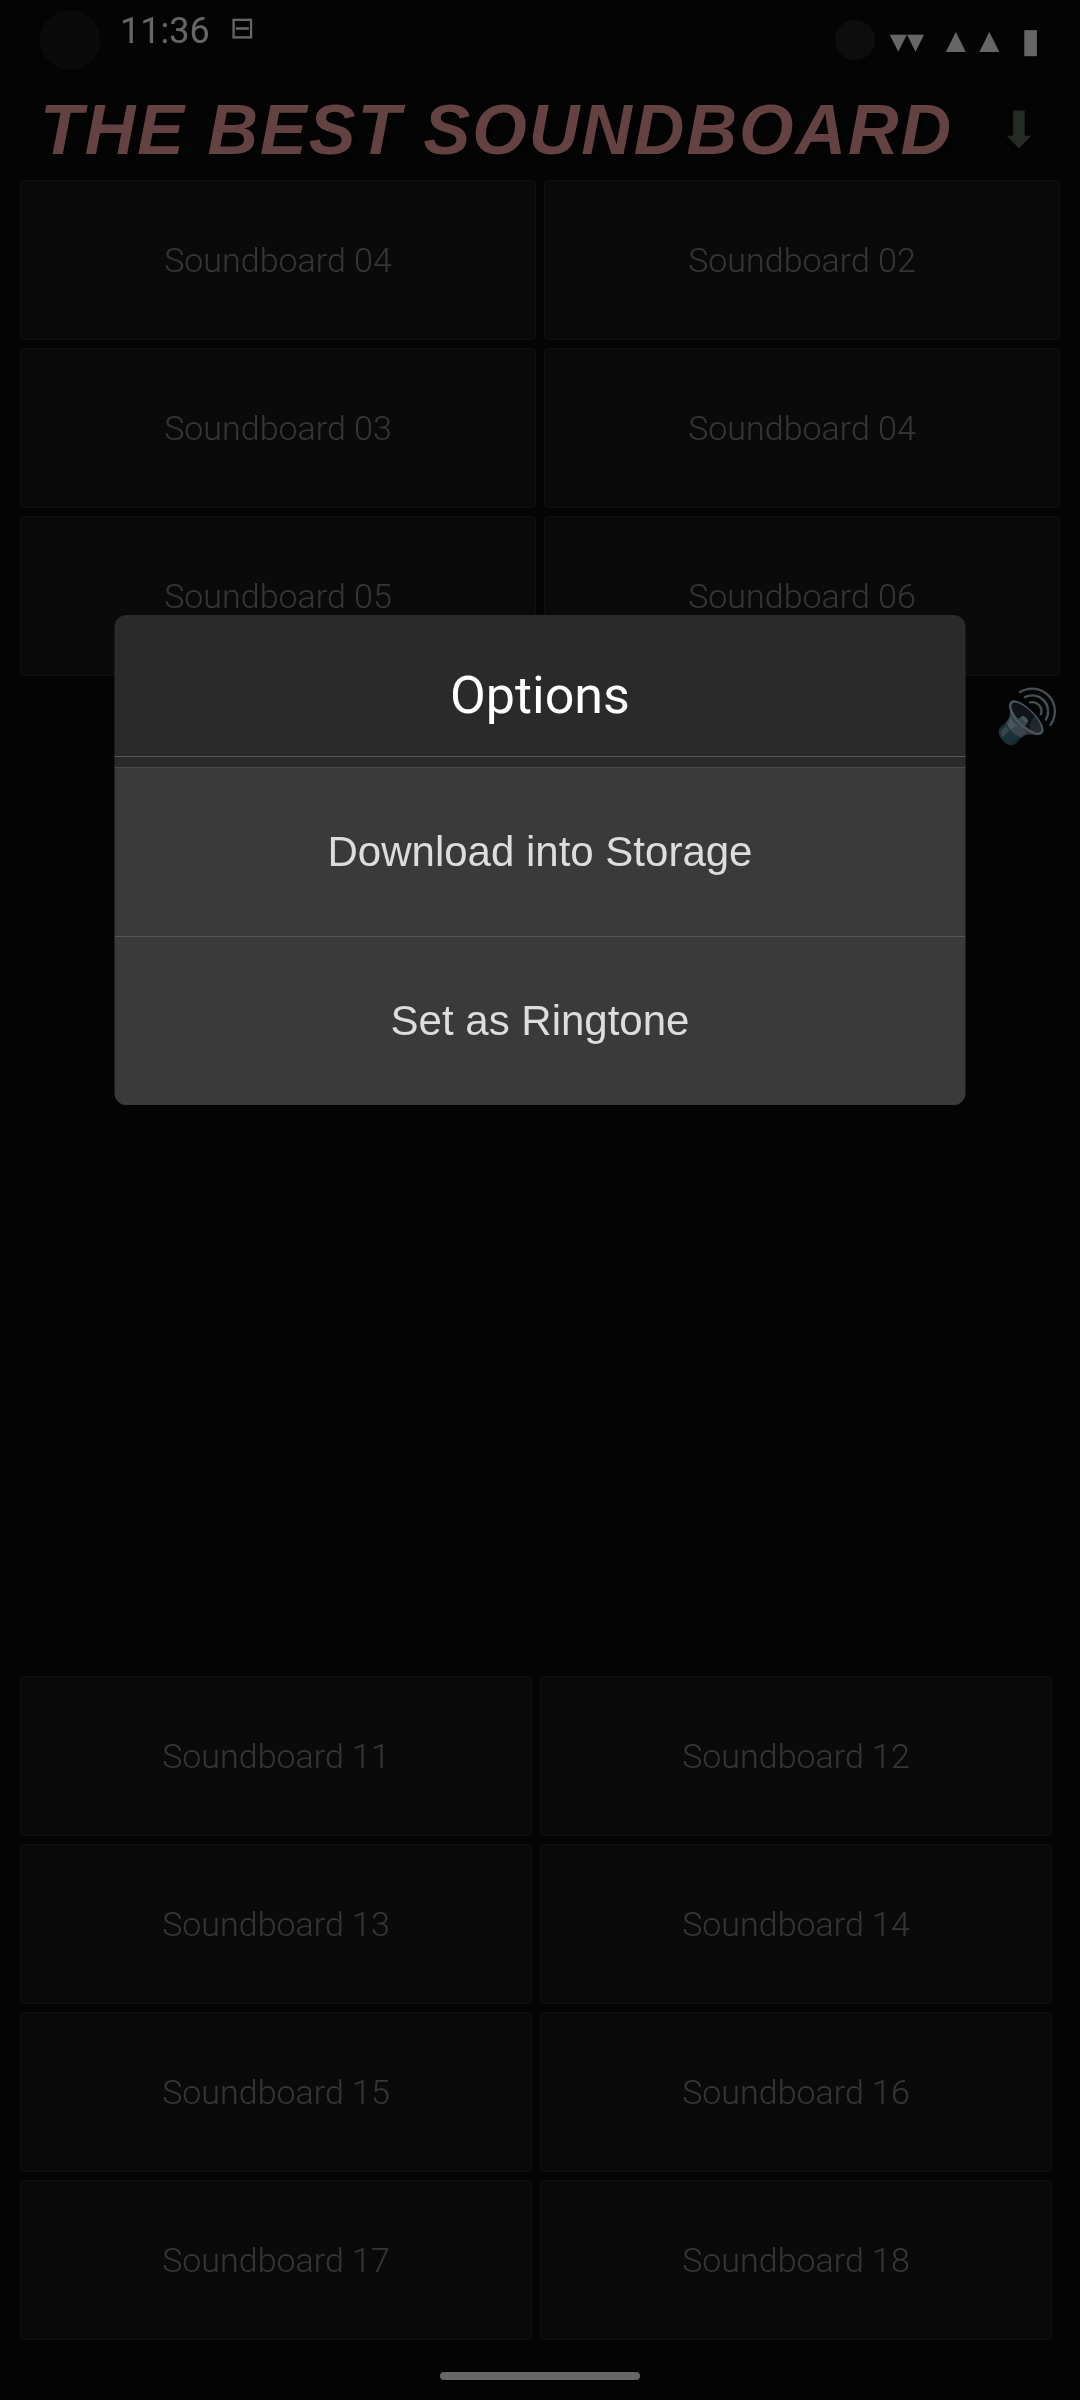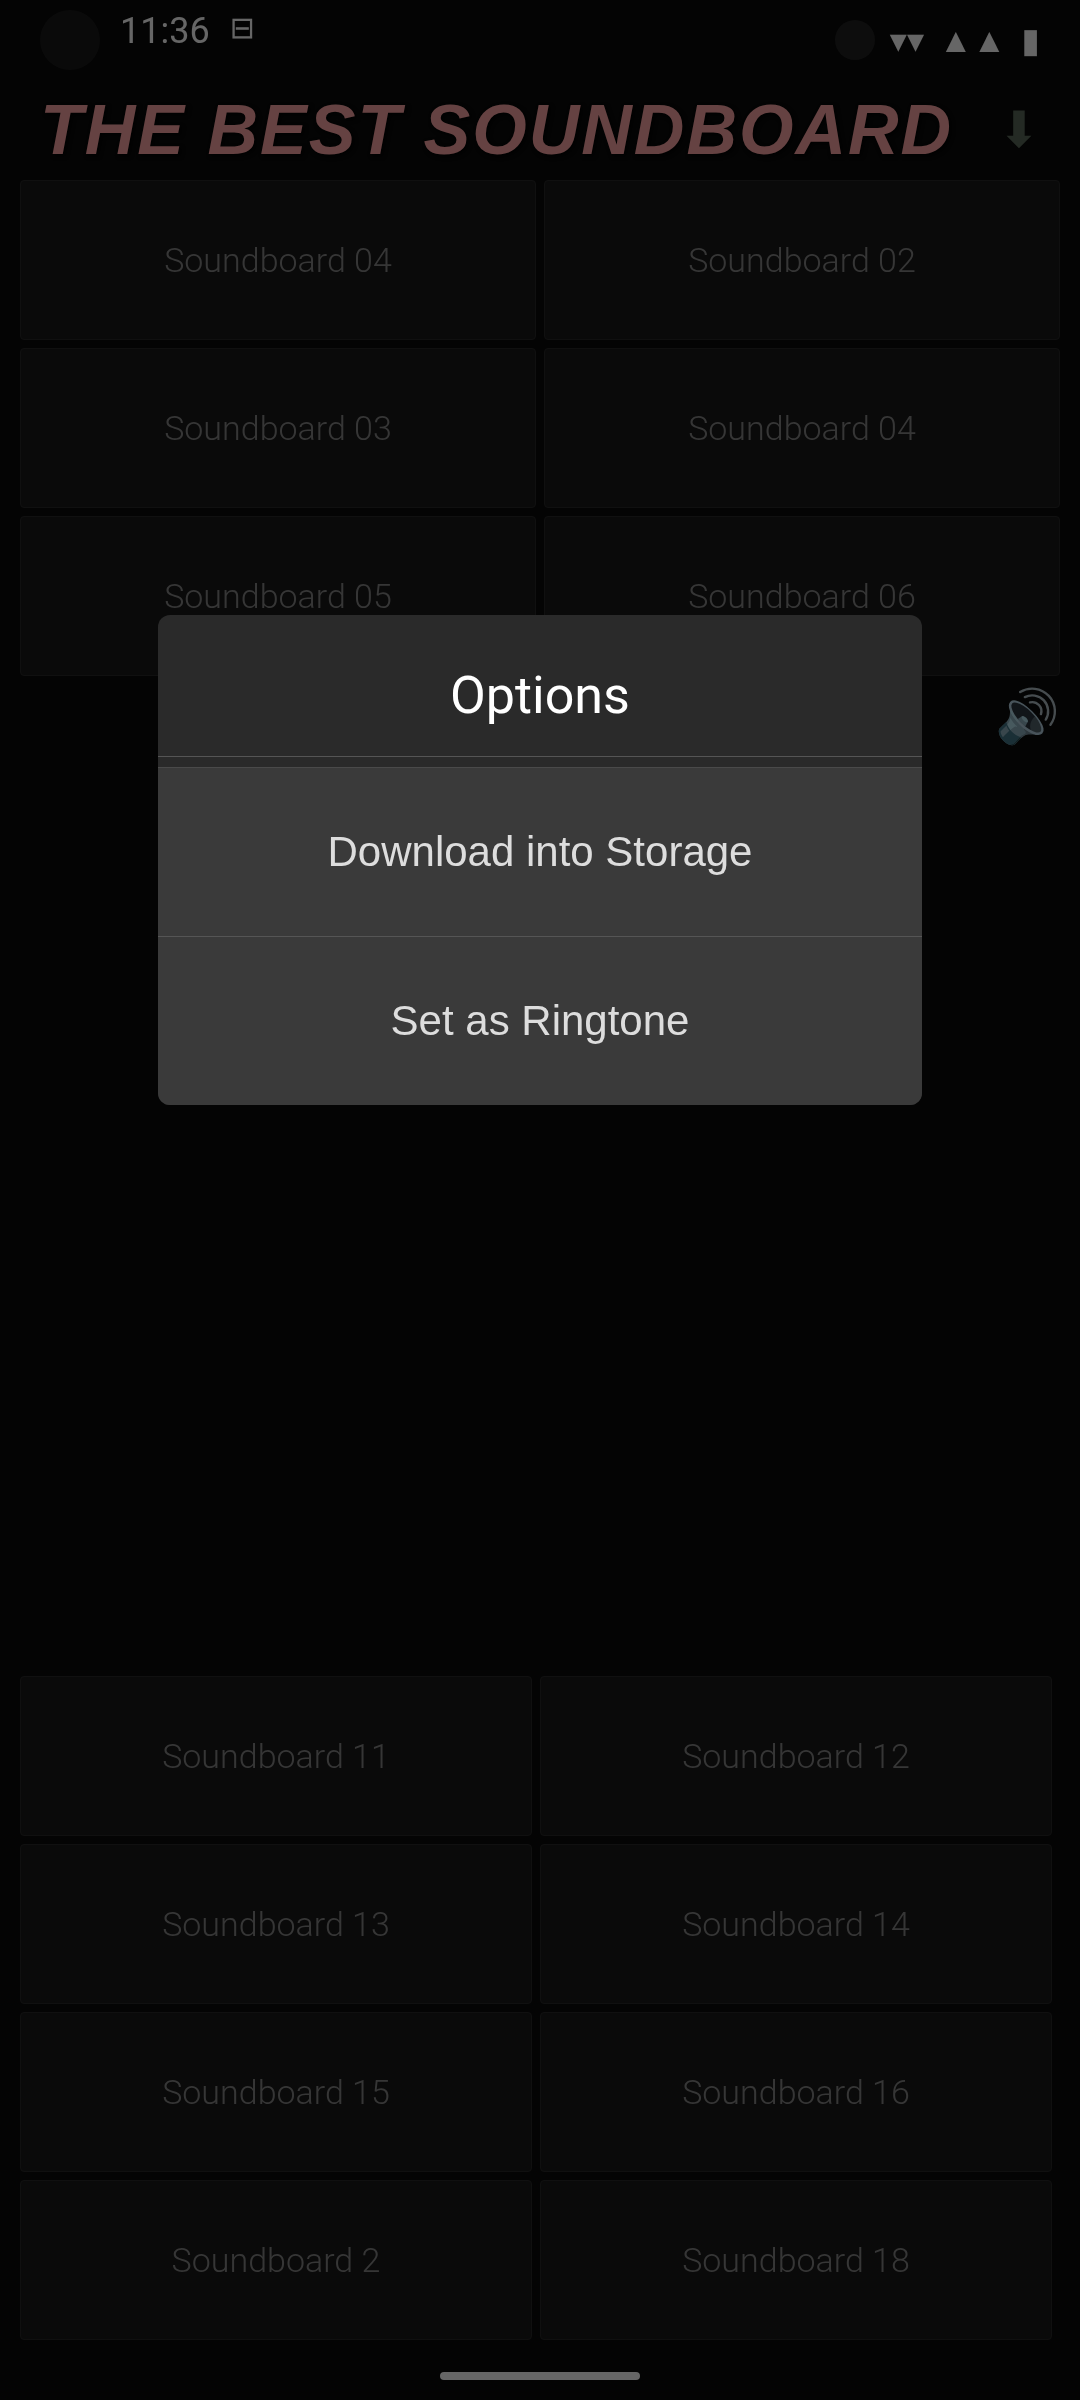--- a/index.html
+++ b/index.html
@@ -120,21 +120,21 @@
       background-color: rgba(0, 0, 0, 0.6);
       z-index: 50;
     }
 
     
     .modal {
       position: absolute;
       top: 50%;
       left: 50%;
       transform: translate(-50%, -50%);
-      width: 764px;
+      width: 851px;
       background-color: #2a2a2a;
       border-radius: 12px;
       z-index: 100;
       overflow: hidden;
       padding-bottom: 0;
     }
 
     .modal-title {
       font-size: 52px;
       font-weight: 400;
@@ -289,21 +289,21 @@
       <div class="grid-item">
         <span class="grid-item-label">Soundboard 14</span>
       </div>
       <div class="grid-item">
         <span class="grid-item-label">Soundboard 15</span>
       </div>
       <div class="grid-item">
         <span class="grid-item-label">Soundboard 16</span>
       </div>
       <div class="grid-item">
-        <span class="grid-item-label">Soundboard 2</span>
+        <span class="grid-item-label">Soundboard 17</span>
       </div>
       <div class="grid-item">
         <span class="grid-item-label">Soundboard 18</span>
       </div>
     </div>
   </div>
 
   <div class="bottom-nav"></div>
 
 </div>

